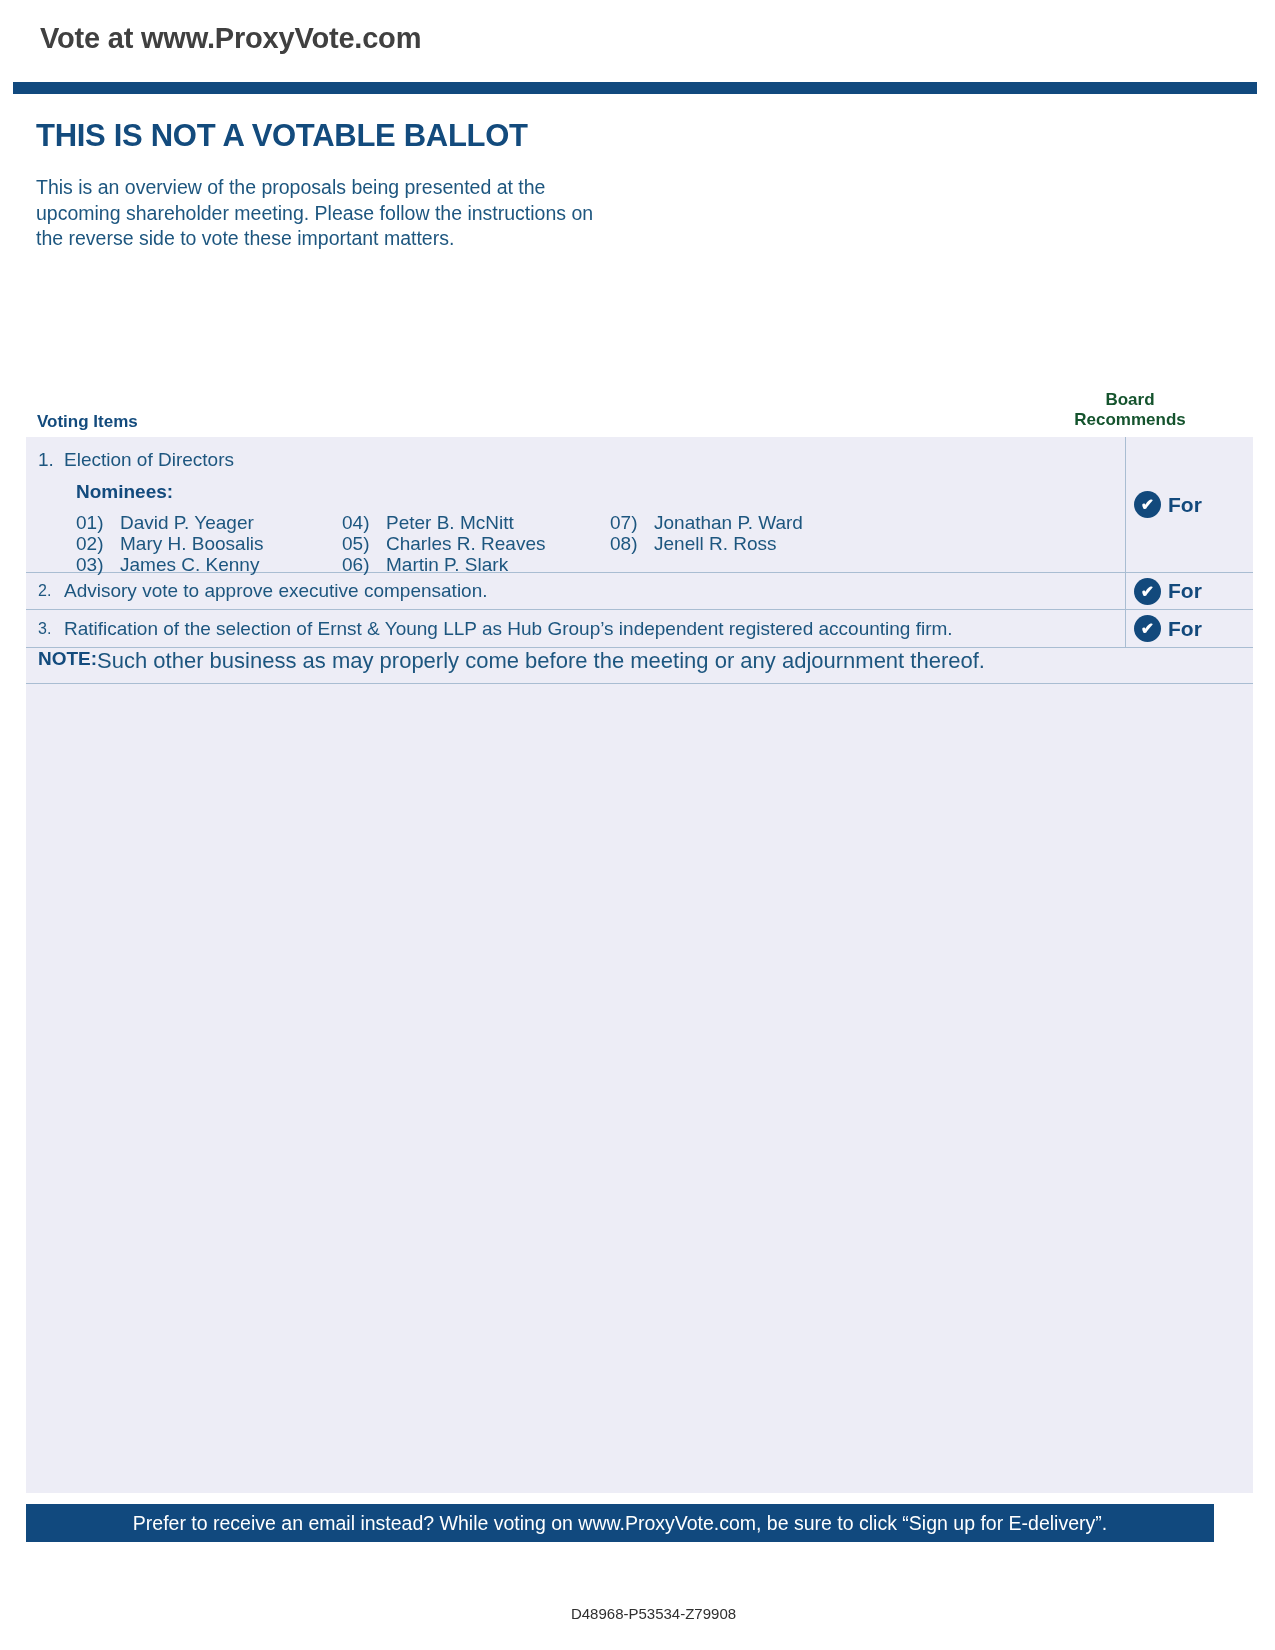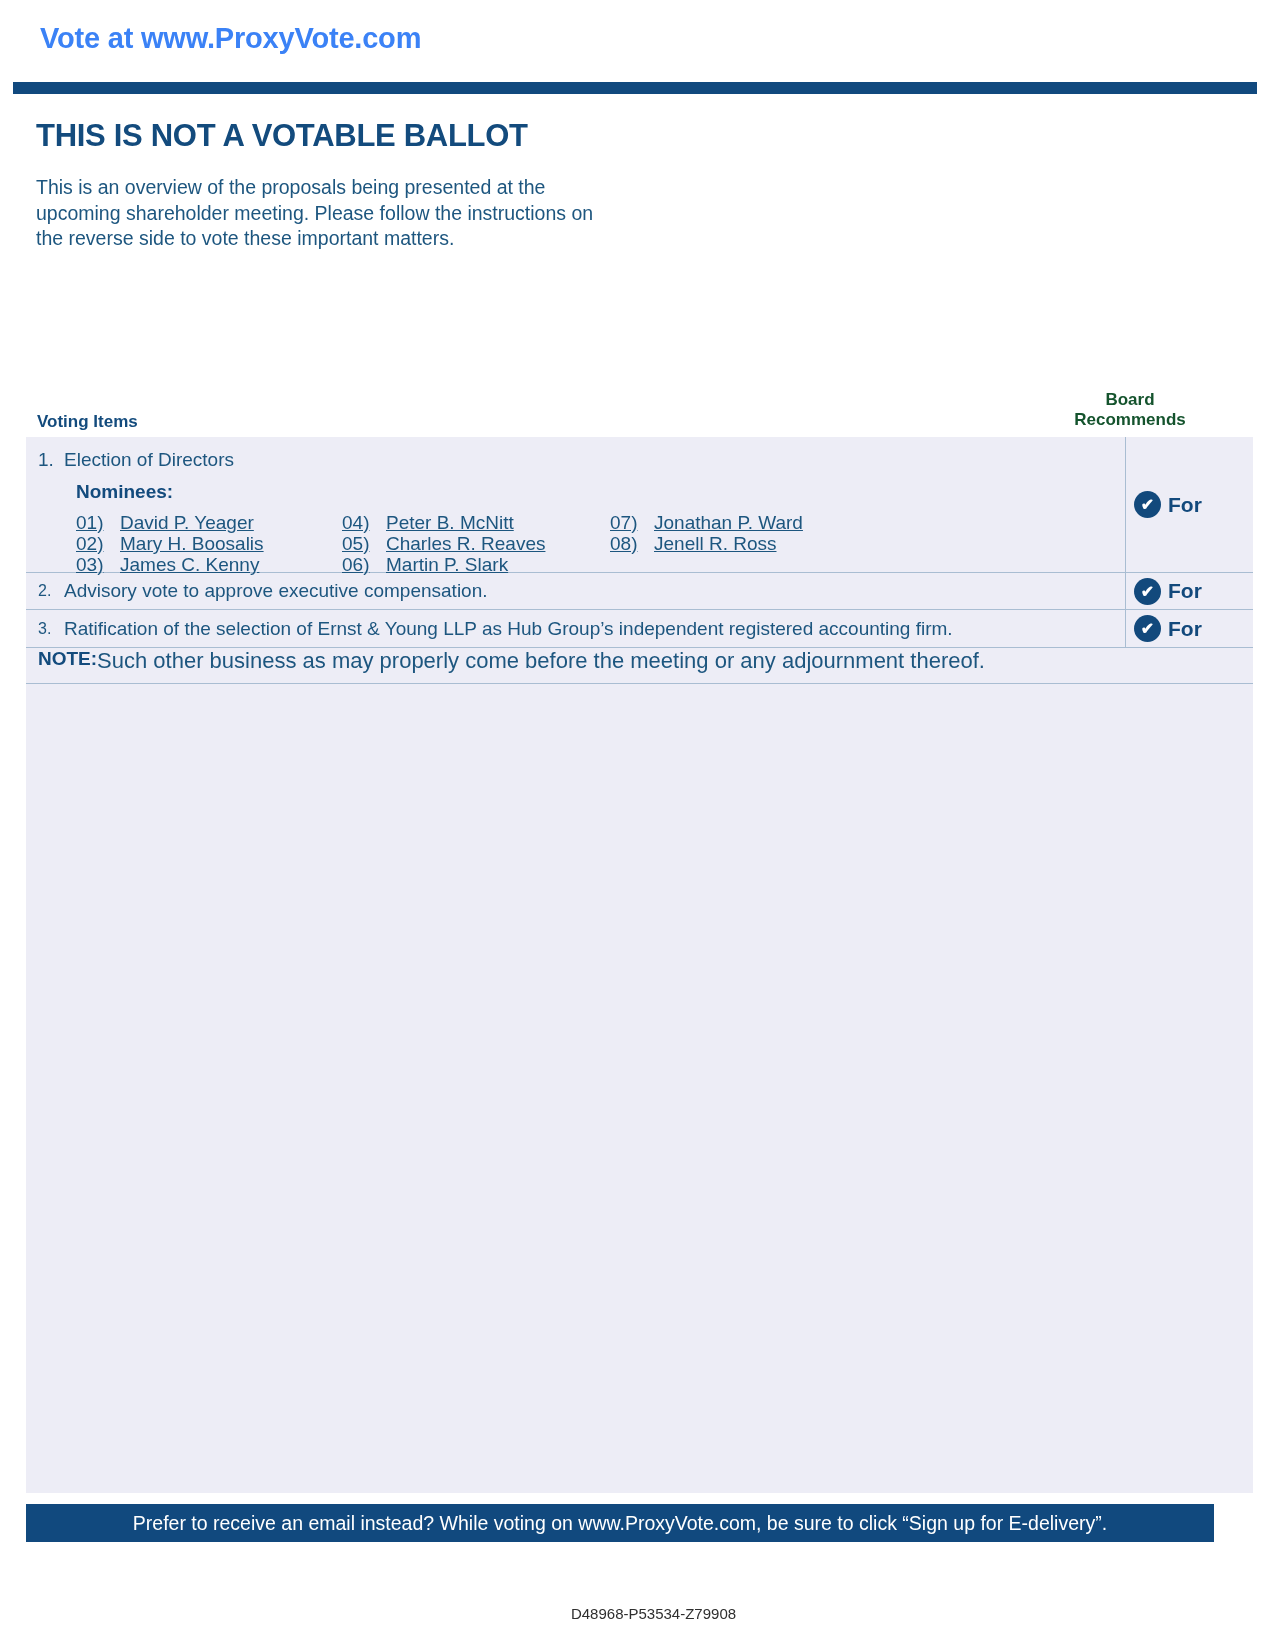--- a/index.html
+++ b/index.html
@@ -4,21 +4,21 @@
 <style>
   * { margin:0; padding:0; box-sizing:border-box; }
   html,body { background:#ffffff; }
   body {
     width:1275px; height:1650px; position:relative;
     font-family:"Liberation Sans", sans-serif;
     color:#1d567f;
   }
   .header-link {
     position:absolute; left:40px; top:22px;
-    font-size:29px; font-weight:bold; color:#3b82f6; letter-spacing:-0.2px;
+    font-size:29px; font-weight:bold; color:#404040; letter-spacing:-0.2px;
   }
   .top-bar {
     position:absolute; left:13px; top:82px; width:1244px; height:12px;
     background:#11497e;
   }
   .main-title {
     position:absolute; left:36px; top:118px;
     font-size:31px; font-weight:bold; color:#134b7d; letter-spacing:-0.3px;
   }
   .intro {
@@ -49,21 +49,21 @@
   .row-3 { height:38px; }
   .row-note { height:36px; display:flex; align-items:flex-start; }
   .row-fill { flex:1; border-bottom:none; }
   .item-line { display:flex; font-size:19px; }
   .row-2 .t-main, .row-3 .t-main { display:flex; align-items:center; }
   .item-num { width:38px; padding-left:12px; flex:none; }
   .row1-pad { padding-top:12px; }
   .nominees-label {
     margin:10px 0 0 50px; font-size:19px; font-weight:bold; color:#134b7d;
   }
-  .nominee-grid { display:flex; margin:9px 0 0 50px;text-decoration:underline; }
+  .nominee-grid { display:flex; margin:9px 0 0 50px; }
   .nom-col { line-height:21px; font-size:19px; }
   .nom-col-1 { width:266px; }
   .nom-col-2 { width:268px; }
   .nom-line { display:flex; }
   .nom-num { width:44px; flex:none; }
   .check-circle {
     width:27px; height:27px; border-radius:50%; background:#12497c;
     color:#ffffff; display:flex; align-items:center; justify-content:center;
     font-size:16px; font-weight:bold; flex:none;
   }

